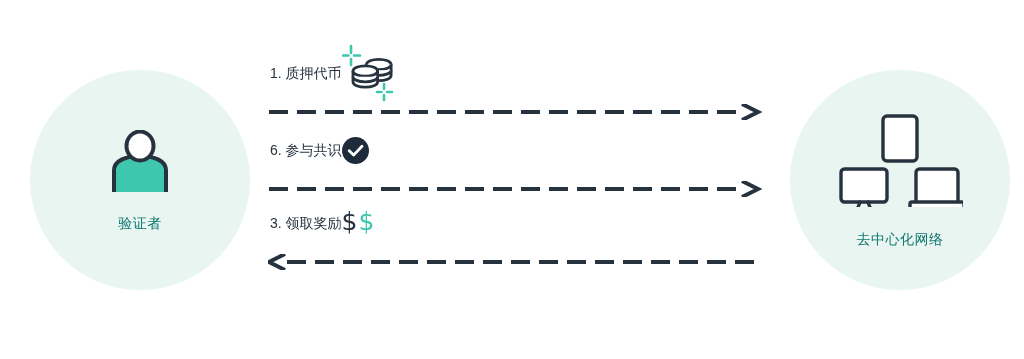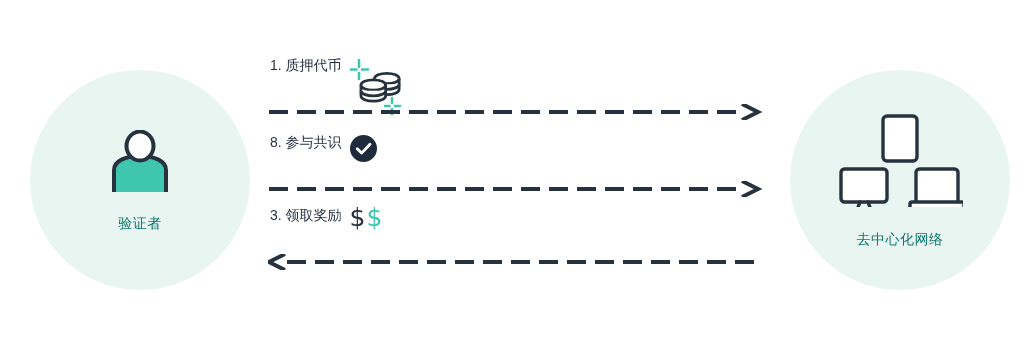--- a/index.html
+++ b/index.html
@@ -49,23 +49,23 @@
     left: 268px;
     width: 500px;
     height: 60px;
   }
   #flow-1 { top: 58px; }
   #flow-2 { top: 135px; }
   #flow-3 { top: 208px; }
 
   .flow-head {
     display: flex;
-    align-items: flex-start;
+    align-items: center;
     height: 30px;
-    gap: 8px;
+    gap: 0;
     padding-left: 2px;
   }
   .flow-text {
     font-size: 14px;
     color: #27323f;
     line-height: 1;
     white-space: nowrap;
   }
   .flow-badge { display: flex; align-items: center; }
 
@@ -158,21 +158,21 @@
     <div class="flow-line">
       <svg width="500" height="16" viewBox="0 0 500 16" xmlns="http://www.w3.org/2000/svg">
         <line x1="1" y1="8" x2="472" y2="8" stroke="#27323f" stroke-width="4" stroke-dasharray="19 9" stroke-linecap="butt"></line>
         <polyline points="474,0 490,8 474,16" fill="none" stroke="#27323f" stroke-width="4" stroke-linejoin="miter" stroke-linecap="butt"></polyline>
       </svg>
     </div>
   </div>
 
   <div class="flow-row" id="flow-2">
     <div class="flow-head">
-      <span class="flow-text">8. 参与共识</span>
+      <span class="flow-text">6. 参与共识</span>
       <span class="flow-badge">
         <svg width="27" height="27" viewBox="0 0 27 27" fill="none" xmlns="http://www.w3.org/2000/svg">
           <circle cx="13.5" cy="13.5" r="13.5" fill="#1e2b3a"></circle>
           <path d="M7.2 13.8 L11.6 18.1 L20 9.3" stroke="#ffffff" stroke-width="2.8" stroke-linecap="round" stroke-linejoin="round" fill="none"></path>
         </svg>
       </span>
     </div>
     <div class="flow-line">
       <svg width="500" height="16" viewBox="0 0 500 16" xmlns="http://www.w3.org/2000/svg">
         <line x1="1" y1="8" x2="472" y2="8" stroke="#27323f" stroke-width="4" stroke-dasharray="19 9" stroke-linecap="butt"></line>

